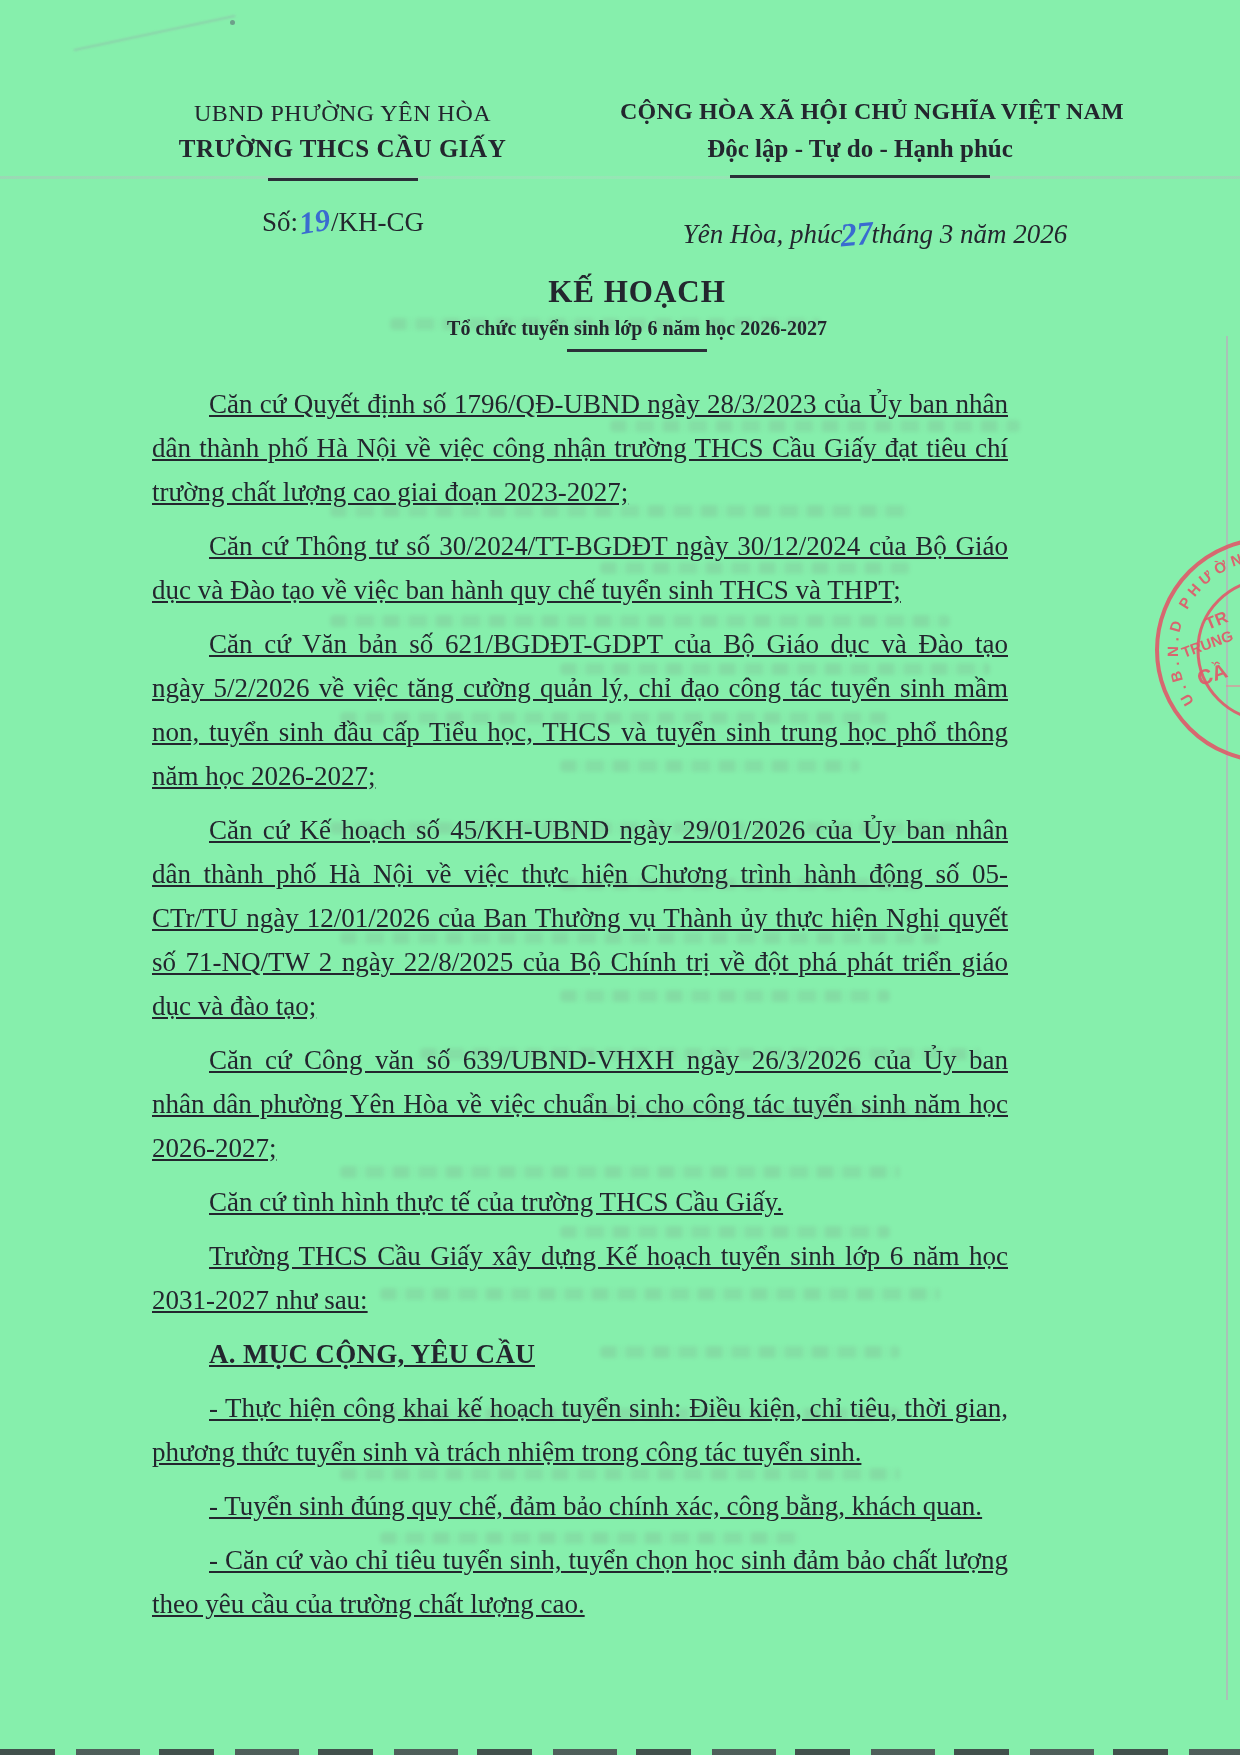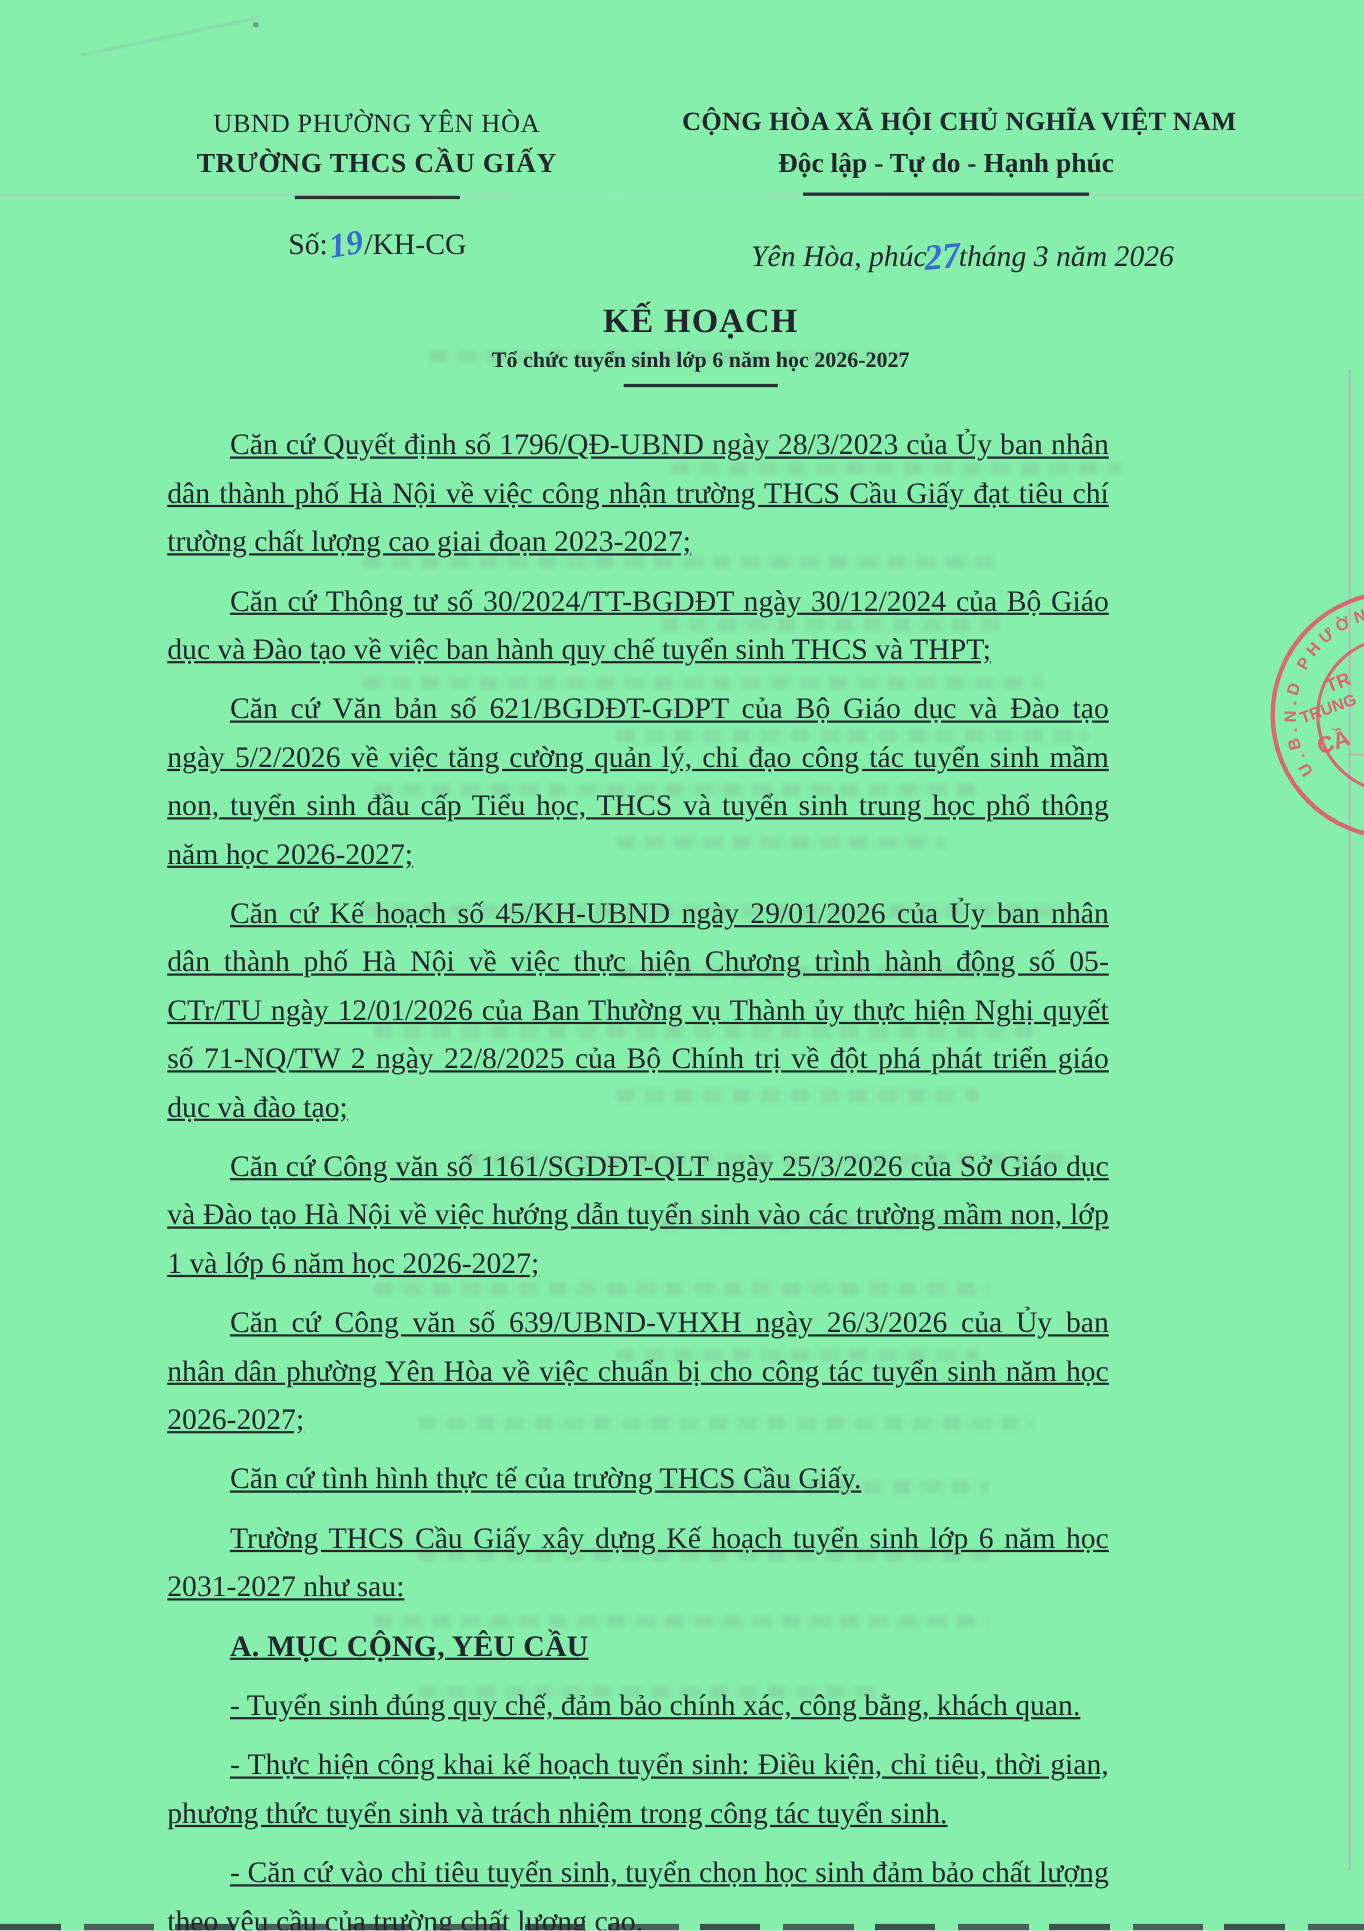--- a/index.html
+++ b/index.html
@@ -110,27 +110,26 @@
     <div class="doc-title">KẾ HOẠCH</div>
     <div class="doc-subtitle">Tổ chức tuyển sinh lớp 6 năm học 2026-2027</div>
     <div class="title-rule"></div>
   </div>
 
   <div class="body">
     <p>Căn cứ Quyết định số 1796/QĐ-UBND ngày 28/3/2023 của Ủy ban nhân dân thành phố Hà Nội về việc công nhận trường THCS Cầu Giấy đạt tiêu chí trường chất lượng cao giai đoạn 2023-2027;</p>
     <p>Căn cứ Thông tư số 30/2024/TT-BGDĐT ngày 30/12/2024 của Bộ Giáo dục và Đào tạo về việc ban hành quy chế tuyển sinh THCS và THPT;</p>
     <p>Căn cứ Văn bản số 621/BGDĐT-GDPT của Bộ Giáo dục và Đào tạo ngày 5/2/2026 về việc tăng cường quản lý, chỉ đạo công tác tuyển sinh mầm non, tuyển sinh đầu cấp Tiểu học, THCS và tuyển sinh trung học phổ thông năm học 2026-2027;</p>
     <p>Căn cứ Kế hoạch số 45/KH-UBND ngày 29/01/2026 của Ủy ban nhân dân thành phố Hà Nội về việc thực hiện Chương trình hành động số 05-CTr/TU ngày 12/01/2026 của Ban Thường vụ Thành ủy thực hiện Nghị quyết số 71-NQ/TW 2 ngày 22/8/2025 của Bộ Chính trị về đột phá phát triển giáo dục và đào tạo;</p>
-    <p>Căn cứ Công văn số 1161/SGDĐT-QLT ngày 25/3/2026 của Sở Giáo dục và Đào tạo Hà Nội về việc hướng dẫn tuyển sinh vào các trường mầm non, lớp 1 và lớp 6 năm học 2026-2027;</p>
     <p>Căn cứ Công văn số 639/UBND-VHXH ngày 26/3/2026 của Ủy ban nhân dân phường Yên Hòa về việc chuẩn bị cho công tác tuyển sinh năm học 2026-2027;</p>
     <p>Căn cứ tình hình thực tế của trường THCS Cầu Giấy.</p>
     <p>Trường THCS Cầu Giấy xây dựng Kế hoạch tuyển sinh lớp 6 năm học 2031-2027 như sau:</p>
     <p class="heading-a">A. MỤC CỘNG, YÊU CẦU</p>
+    <p>- Thực hiện công khai kế hoạch tuyển sinh: Điều kiện, chỉ tiêu, thời gian, phương thức tuyển sinh và trách nhiệm trong công tác tuyển sinh.</p>
     <p>- Tuyển sinh đúng quy chế, đảm bảo chính xác, công bằng, khách quan.</p>
-    <p>- Thực hiện công khai kế hoạch tuyển sinh: Điều kiện, chỉ tiêu, thời gian, phương thức tuyển sinh và trách nhiệm trong công tác tuyển sinh.</p>
     <p>- Căn cứ vào chỉ tiêu tuyển sinh, tuyển chọn học sinh đảm bảo chất lượng theo yêu cầu của trường chất lượng cao.</p>
   </div>
 
   <svg class="stamp" viewBox="0 0 100 244">
     <g fill="none" stroke="#e05a6a" opacity="0.9">
       <circle cx="128" cy="122" r="111" stroke-width="4"></circle>
       <circle cx="128" cy="122" r="70" stroke-width="3"></circle>
     </g>
     <defs>
       <path id="stamp-arc" d="M 54.3 173.6 A 90 90 0 1 1 218 122"></path>

